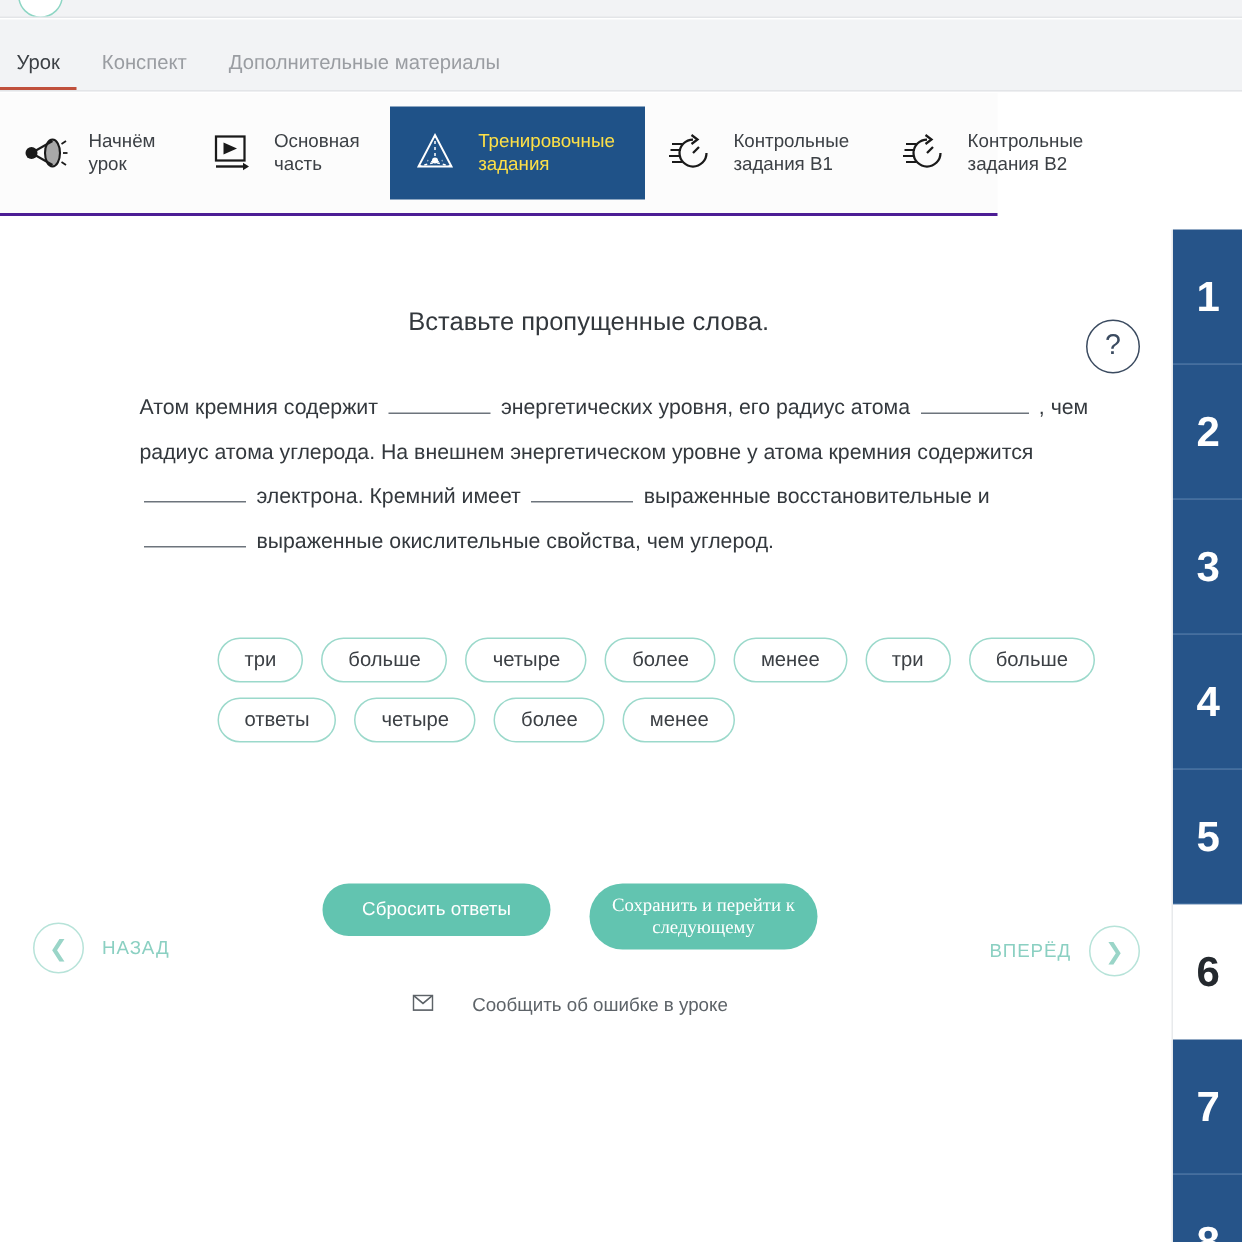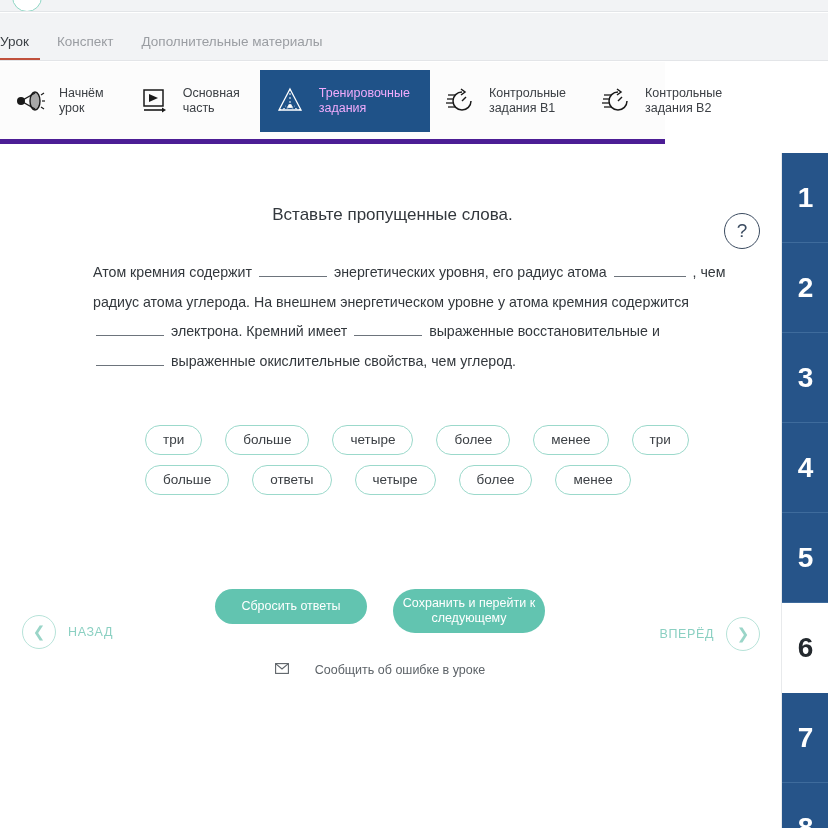--- a/index.html
+++ b/index.html
@@ -63,39 +63,39 @@
   }
   .tab {
     position: relative;
     padding: 0 0 11px 0;
     margin-right: 28px;
     font-size: 13.5px;
     color: #9a9da2;
     cursor: pointer;
     white-space: nowrap;
   }
-  .tab:first-child { }
+  .tab:first-child { margin-left: 11px; }
   .tab.active { color: #3c4045; }
   .tab.active::after {
     content: "";
     position: absolute;
     left: -11px; right: -11px;
     bottom: 0;
     height: 2px;
     background: #c0503c;
   }
 
   
   .sectionbar {
     position: absolute;
     top: 62px; left: 0;
     width: 665px;
     height: 82px;
     background: #fcfcfc;
-    border-bottom: 5px solid #4c1d95;
+    border-bottom: 2px solid #4c1d95;
     display: flex;
     align-items: center;
   }
   .section {
     display: flex;
     align-items: center;
     height: 62px;
     padding: 0 20px 0 14px;
     cursor: pointer;
     white-space: nowrap;
@@ -112,21 +112,21 @@
     align-items: center;
     justify-content: center;
   }
   .section-label {
     font-size: 12.5px;
     line-height: 15px;
     color: #3c4045;
     max-width: 110px;
     white-space: pre-line;
   }
-  .section.active .section-label { color: #f0abfc; }
+  .section.active .section-label { color: #fde047; }
 
   
   .content {
     position: absolute;
     top: 145px; left: 0;
     width: 781px;
     height: 683px;
     background: #ffffff;
   }
 
@@ -178,21 +178,21 @@
   .sentence .blank.wide { width: 72px; }
 
   
   .chips {
     position: absolute;
     top: 280px;
     left: 145px;
     width: 600px;
     display: flex;
     flex-wrap: wrap;
-    gap: 10px 23px;
+    gap: 10px 12px;
   }
   .chip {
     border: 1px solid #9bd9cb;
     border-radius: 16px;
     background: #ffffff;
     padding: 6px 17px;
     font-size: 13.5px;
     color: #3c4045;
     cursor: pointer;
     line-height: 16px;
@@ -217,21 +217,21 @@
     line-height: 15px;
     font-family: "Liberation Sans", sans-serif;
     cursor: pointer;
     text-align: center;
     display: flex;
     align-items: center;
     justify-content: center;
     margin-top: 40px;
   }
   .btn.reset { width: 152px; height: 35px; }
-  .btn.save  { width: 152px; height: 44px; padding: 0 8px; }
+  .btn.save  { width: 152px; height: 44px; padding: 0 8px; font-family: Liberation Serif, serif; }
 
   
   .nav {
     position: absolute;
     top: 470px;
     left: 0;
     width: 760px;
     height: 40px;
   }
   .nav-side {

